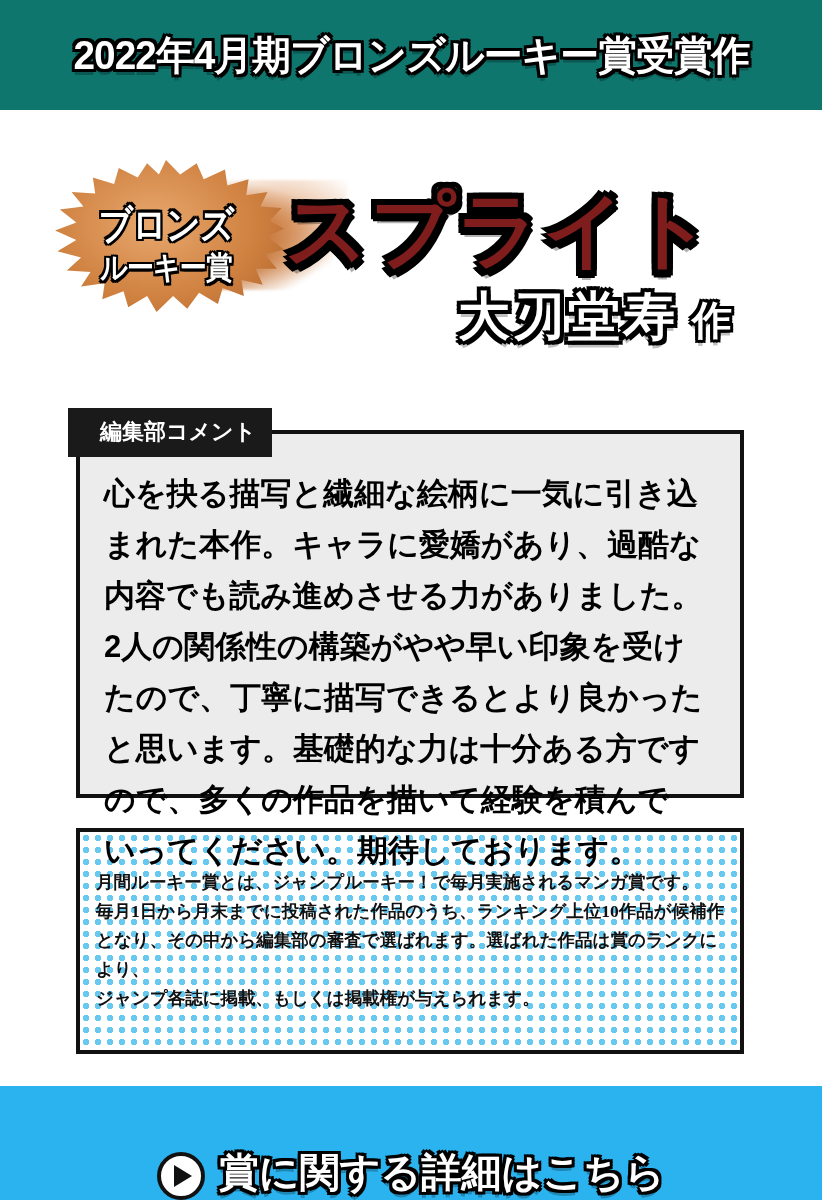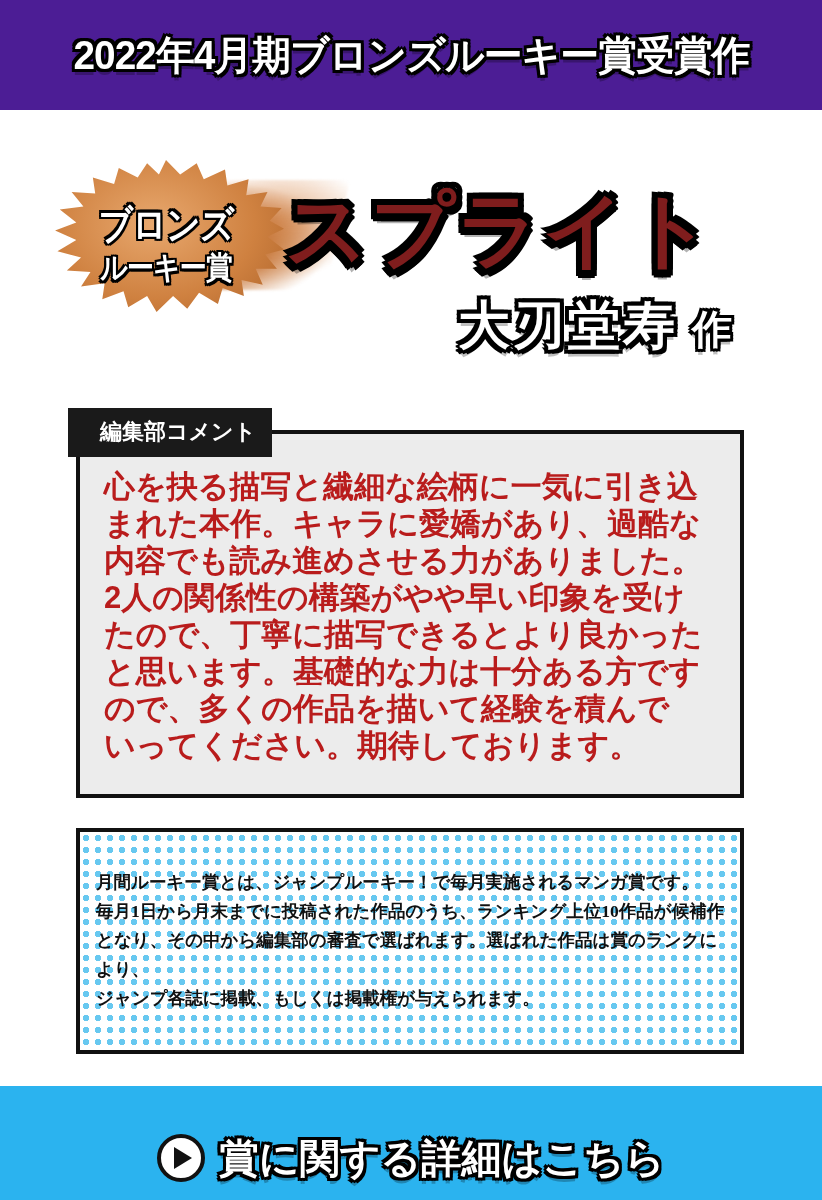--- a/index.html
+++ b/index.html
@@ -14,21 +14,21 @@
     position: relative;
     overflow: hidden;
   }
 
   
   .top-banner {
     position: absolute;
     left: 0; top: 0;
     width: 822px;
     height: 110px;
-    background: #4c1d95;
+    background: #0f766e;
     display: flex;
     align-items: center;
     justify-content: center;
   }
   .top-banner-text {
     font-size: 40px;
     font-weight: bold;
     color: #ffffff;
     letter-spacing: -1px;
     text-shadow:
@@ -109,21 +109,21 @@
     white-space: nowrap;
     text-shadow:
       -6px -6px 0 #000, 6px -6px 0 #000, -6px 6px 0 #000, 6px 6px 0 #000,
       -6px 0 0 #000, 6px 0 0 #000, 0 -6px 0 #000, 0 6px 0 #000,
       -4px 8px 0 #000, 4px 8px 0 #000, 0 10px 0 rgba(0,0,0,0.3);
   }
 
   .author-line {
     position: absolute;
     right: 90px;
-    top: 141px;
+    top: 132px;
     display: flex;
     align-items: baseline;
     white-space: nowrap;
   }
   .author-name {
     font-size: 52px;
     font-weight: bold;
     color: #ffffff;
     letter-spacing: 3px;
     text-shadow:
@@ -165,23 +165,23 @@
     border: 4px solid #111111;
     box-sizing: border-box;
     z-index: 2;
   }
   .comment-text {
     position: absolute;
     left: 104px;
     top: 468px;
     width: 620px;
     font-size: 31px;
-    line-height: 37px;
-    font-weight: bold;
-    color: #b91c1c;
+    line-height: 51px;
+    font-weight: bold;
+    color: #000000;
     letter-spacing: 0px;
     white-space: pre-wrap;
     z-index: 4;
   }
 
   
   .info-box {
     position: absolute;
     left: 76px;
     top: 828px;
@@ -219,21 +219,21 @@
     background: #2bb3ef;
   }
   .bottom-banner {
     position: absolute;
     left: 0;
     top: 1116px;
     width: 822px;
     height: 84px;
     background: #2bb3ef;
     display: flex;
-    align-items: center;
+    align-items: flex-end;
     justify-content: center;
     gap: 14px;
   }
   .play-icon {
     width: 48px;
     height: 48px;
     border-radius: 50%;
     background: #ffffff;
     border: 4px solid #111111;
     display: flex;

